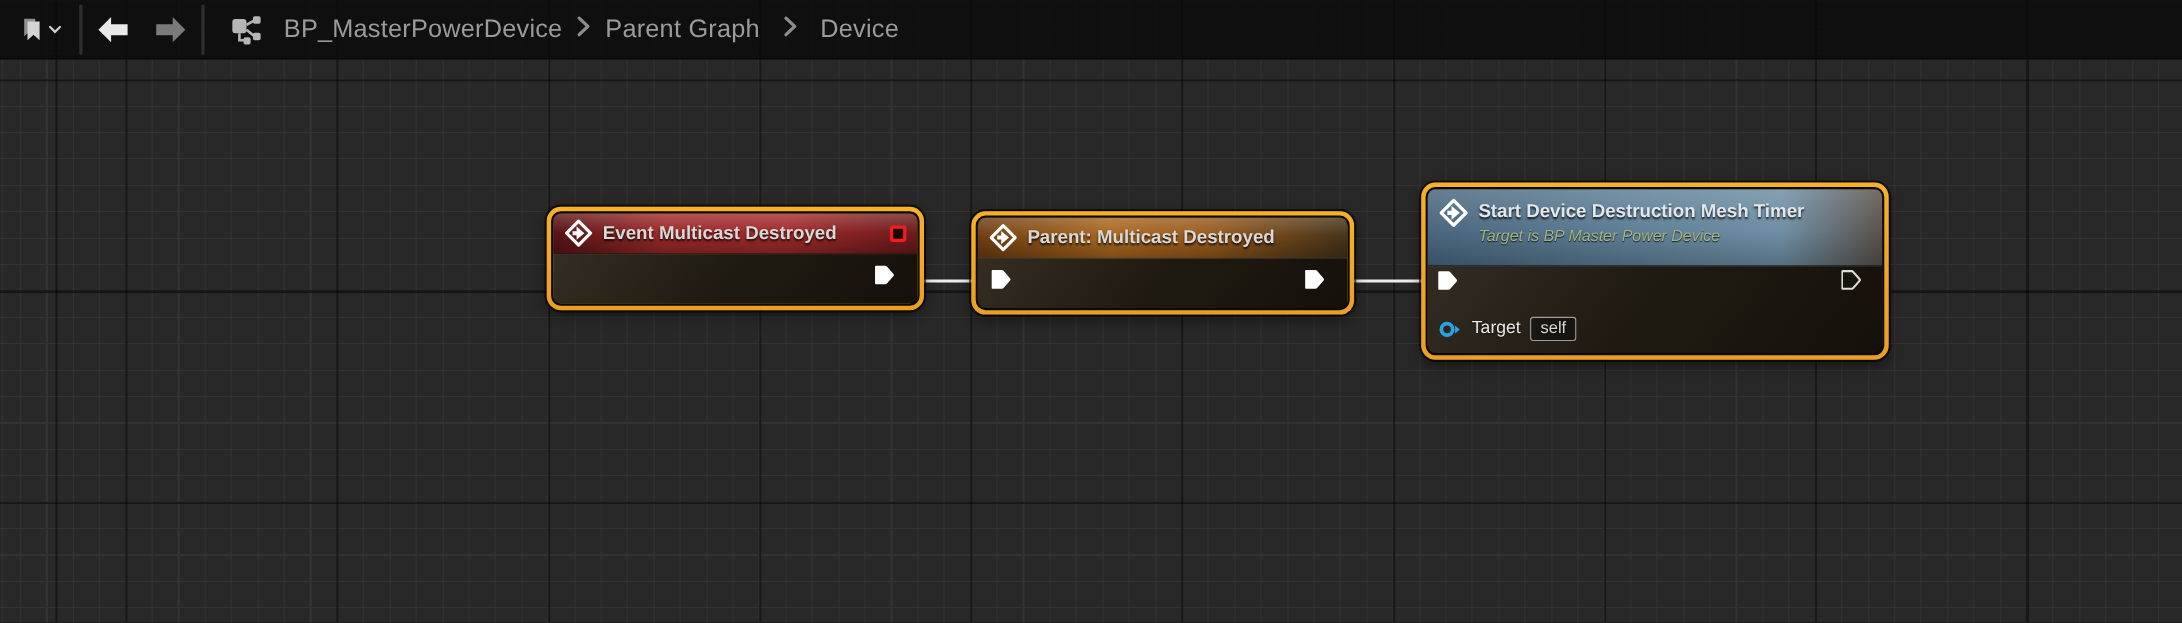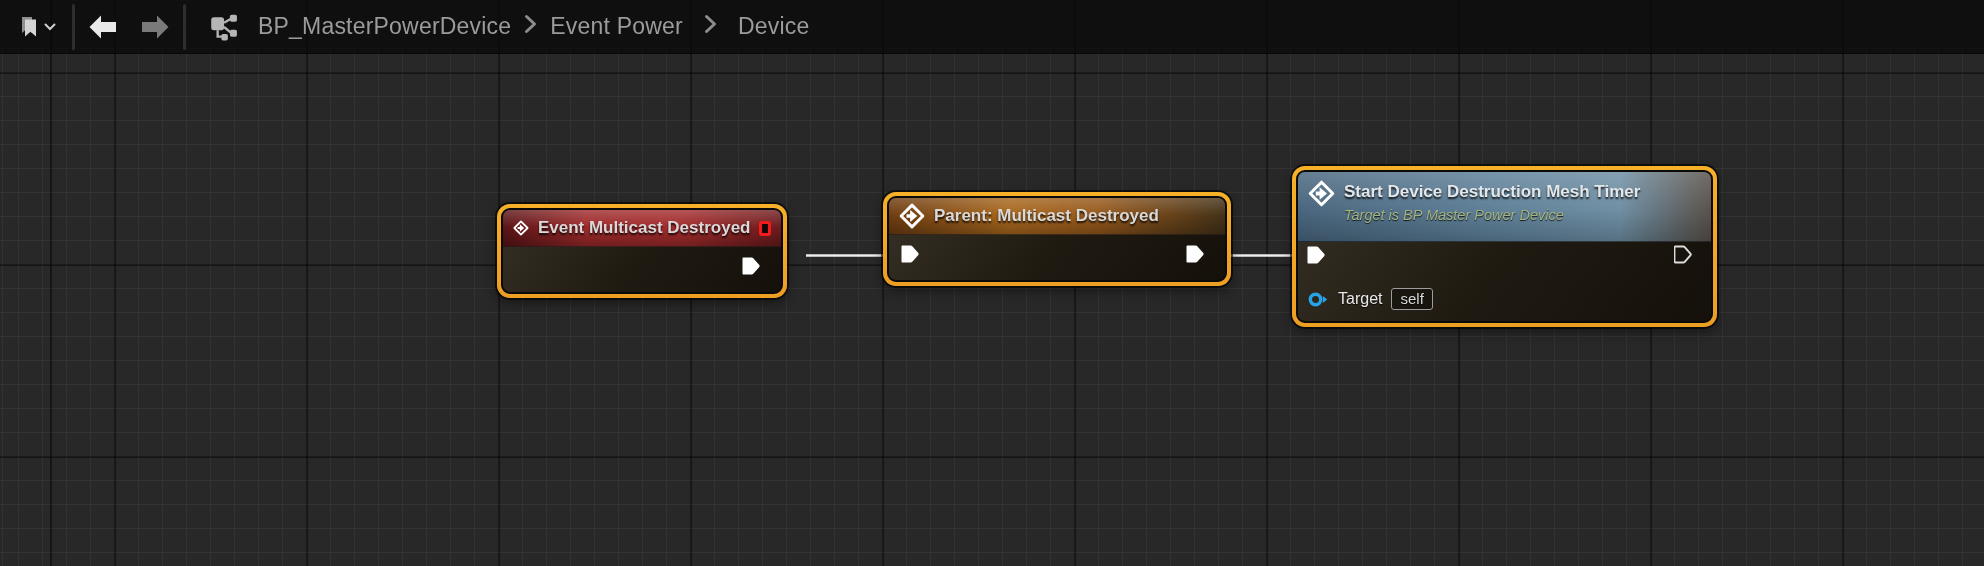--- a/index.html
+++ b/index.html
@@ -96,21 +96,21 @@
 
 <div class="stage">
 
   <div class="canvas"></div>
 
   <svg class="wires" width="1984" height="566">
     <line x1="806" y1="255.5" x2="920" y2="255.5" stroke="#ededed" stroke-width="2.6"></line>
     <line x1="1196" y1="255.5" x2="1326" y2="255.5" stroke="#ededed" stroke-width="2.6"></line>
   </svg>
 
-  <div class="bp-node" style="left:497px;top:204px;width:290px;height:94px;">
+  <div class="bp-node" style="left:497px;top:188px;width:343px;height:94px;">
     <div class="node-inner">
       <div class="node-header hdr-event">
         <svg width="26" height="26" viewBox="0 0 27 27">
           <path d="M13.5 2.2 L24.8 13.5 L13.5 24.8 L2.2 13.5 Z" fill="none" stroke="#ffffff" stroke-width="3" stroke-linejoin="round"></path>
           <path d="M7.8 11.6 h3.8 v-4.4 L19 13.5 l-7.4 6.3 v-4.4 h-3.8 z" fill="#ffffff"></path>
         </svg>
         <span class="node-title">Event Multicast Destroyed</span>
         <span class="event-badge"></span>
       </div>
       <div class="node-body"></div>
@@ -212,21 +212,21 @@
         <rect x="12.5" y="20.5" width="6" height="6" rx="1.5" fill="#b5b5b5"></rect>
       </svg>
     </span>
     <nav class="breadcrumb">
       <span class="bc-item">BP_MasterPowerDevice</span>
       <span class="bc-chev">
         <svg width="13" height="22" viewBox="0 0 13 22">
             <path d="M2.5 3.5 L10.5 11 L2.5 18.5" stroke="#8d8d8d" stroke-width="3" fill="none" stroke-linecap="round" stroke-linejoin="round"></path>
           </svg>
       </span>
-      <span class="bc-item">Event Power</span>
+      <span class="bc-item">Parent Graph</span>
       <span class="bc-chev wide">
         <svg width="13" height="22" viewBox="0 0 13 22">
             <path d="M2.5 3.5 L10.5 11 L2.5 18.5" stroke="#8d8d8d" stroke-width="3" fill="none" stroke-linecap="round" stroke-linejoin="round"></path>
           </svg>
       </span>
       <span class="bc-item">Device</span>
     </nav>
   </div>
 
 </div>

